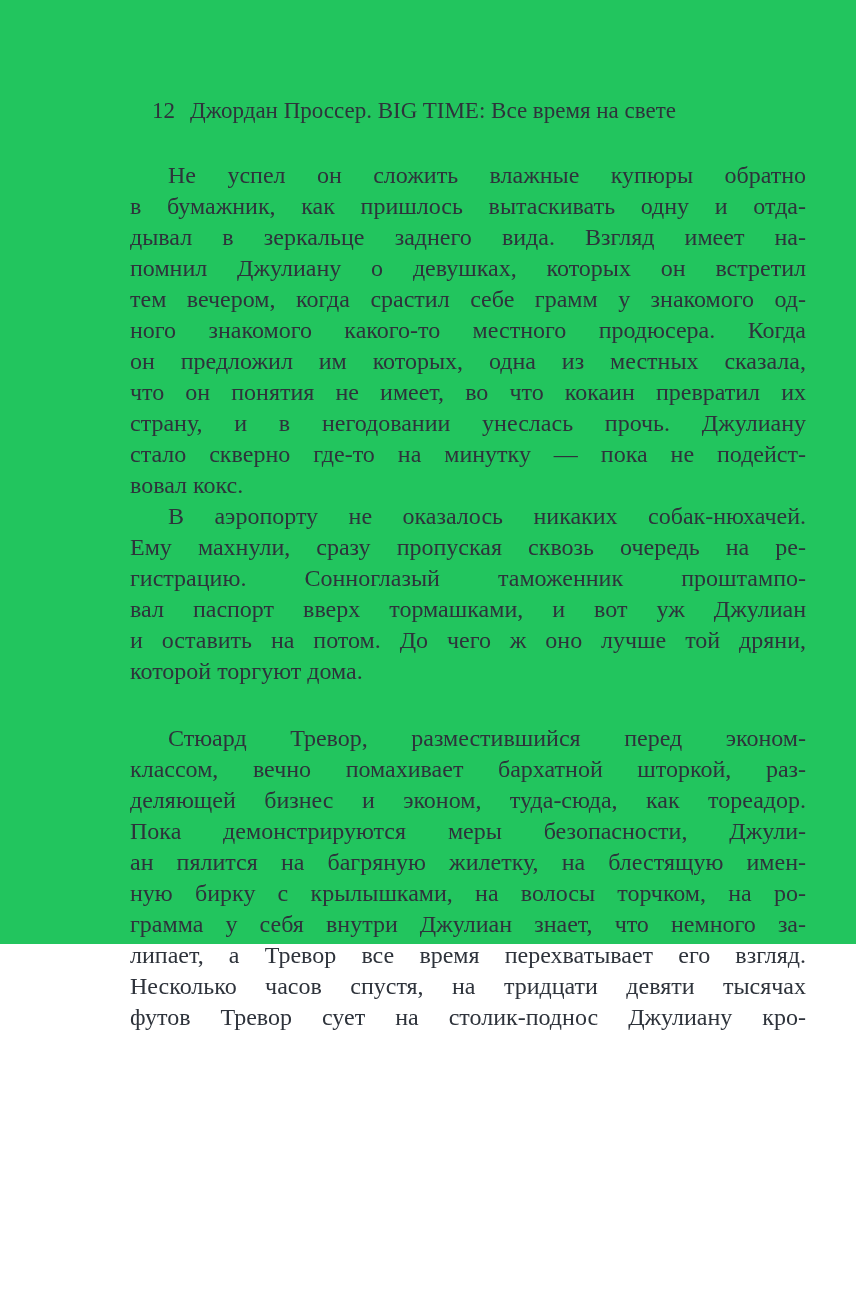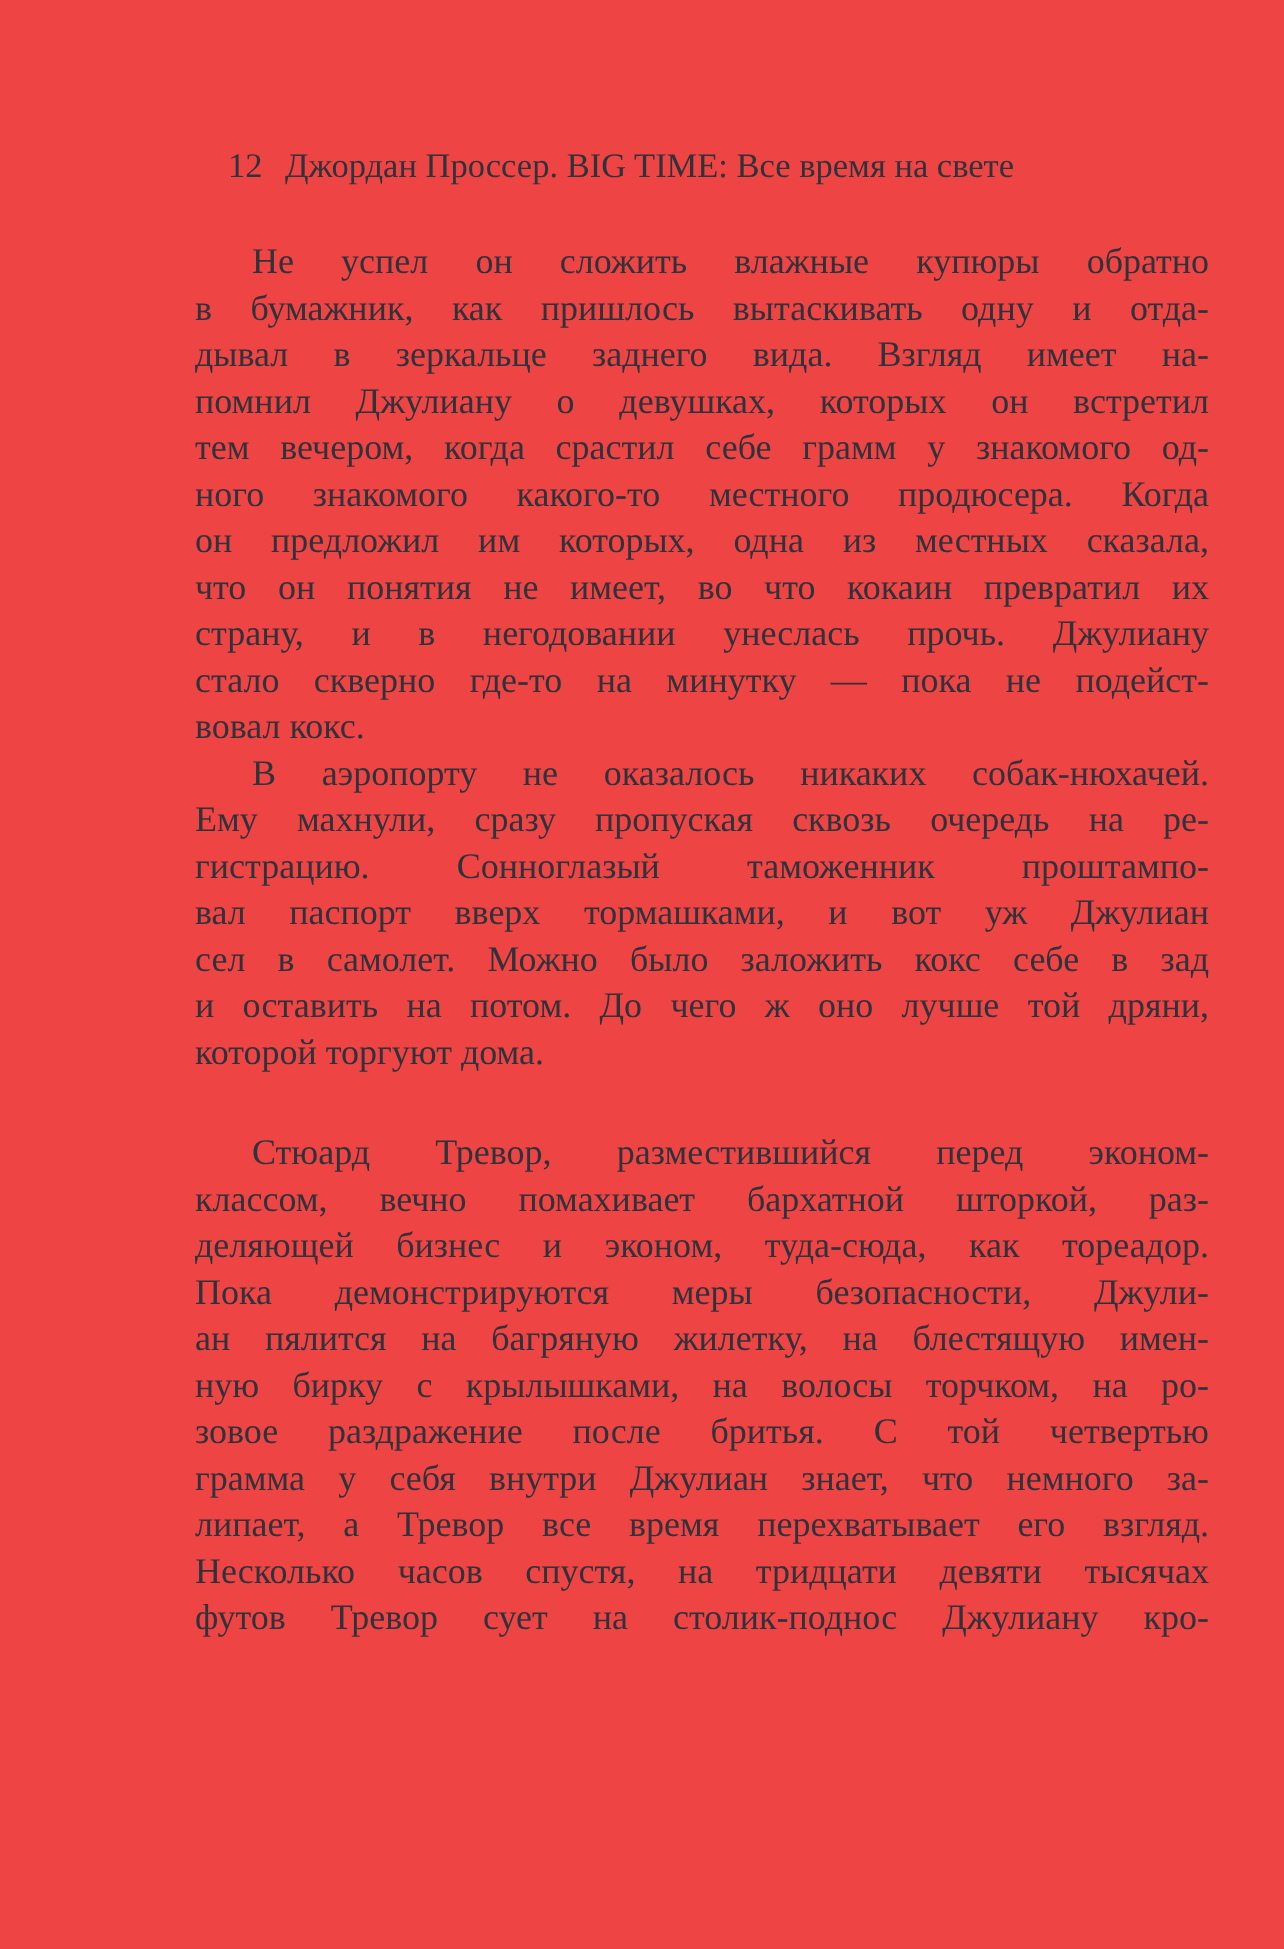--- a/index.html
+++ b/index.html
@@ -8,22 +8,22 @@
   }
   body {
     width: 856px;
     height: 1299px;
     background: #ffffff;
     overflow: hidden;
   }
   .page {
     position: relative;
     width: 856px;
-    height: 1299px;
-    background: #ef4444;
+    height: 944px;
+    background: #22c55e;
     color: #2e333b;
     font-family: "Liberation Serif", "DejaVu Serif", serif;
   }
   .page-header {
     position: absolute;
     left: 130px;
     top: 96px;
     width: 676px;
     height: 30px;
     font-size: 23px;
@@ -84,33 +84,31 @@
       <div class="line">страну, и в негодовании унеслась прочь. Джулиану</div>
       <div class="line">стало скверно где-то на минутку — пока не подейст-</div>
       <div class="line plast">вовал кокс.</div>
     </div>
 
     <div class="para">
       <div class="line first">В аэропорту не оказалось никаких собак-нюхачей.</div>
       <div class="line">Ему махнули, сразу пропуская сквозь очередь на ре-</div>
       <div class="line">гистрацию. Сонноглазый таможенник проштампо-</div>
       <div class="line">вал паспорт вверх тормашками, и вот уж Джулиан</div>
-      <div class="line">сел в самолет. Можно было заложить кокс себе в зад</div>
       <div class="line">и оставить на потом. До чего ж оно лучше той дряни,</div>
       <div class="line plast">которой торгуют дома.</div>
     </div>
 
     <div class="para section-break">
       <div class="line first">Стюард Тревор, разместившийся перед эконом-</div>
       <div class="line">классом, вечно помахивает бархатной шторкой, раз-</div>
       <div class="line">деляющей бизнес и эконом, туда-сюда, как тореадор.</div>
       <div class="line">Пока демонстрируются меры безопасности, Джули-</div>
       <div class="line">ан пялится на багряную жилетку, на блестящую имен-</div>
       <div class="line">ную бирку с крылышками, на волосы торчком, на ро-</div>
-      <div class="line">зовое раздражение после бритья. С той четвертью</div>
       <div class="line">грамма у себя внутри Джулиан знает, что немного за-</div>
       <div class="line">липает, а Тревор все время перехватывает его взгляд.</div>
       <div class="line">Несколько часов спустя, на тридцати девяти тысячах</div>
       <div class="line">футов Тревор сует на столик-поднос Джулиану кро-</div>
     </div>
 
   </main>
 </div>
 
 </body></html>

